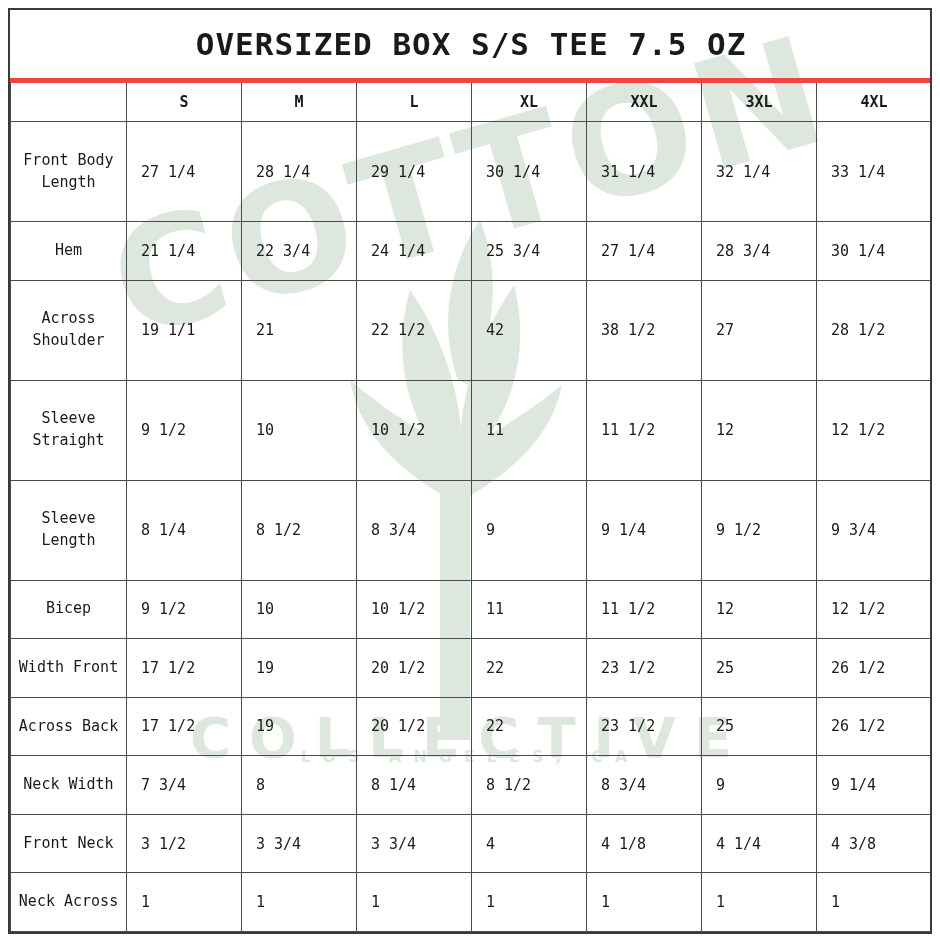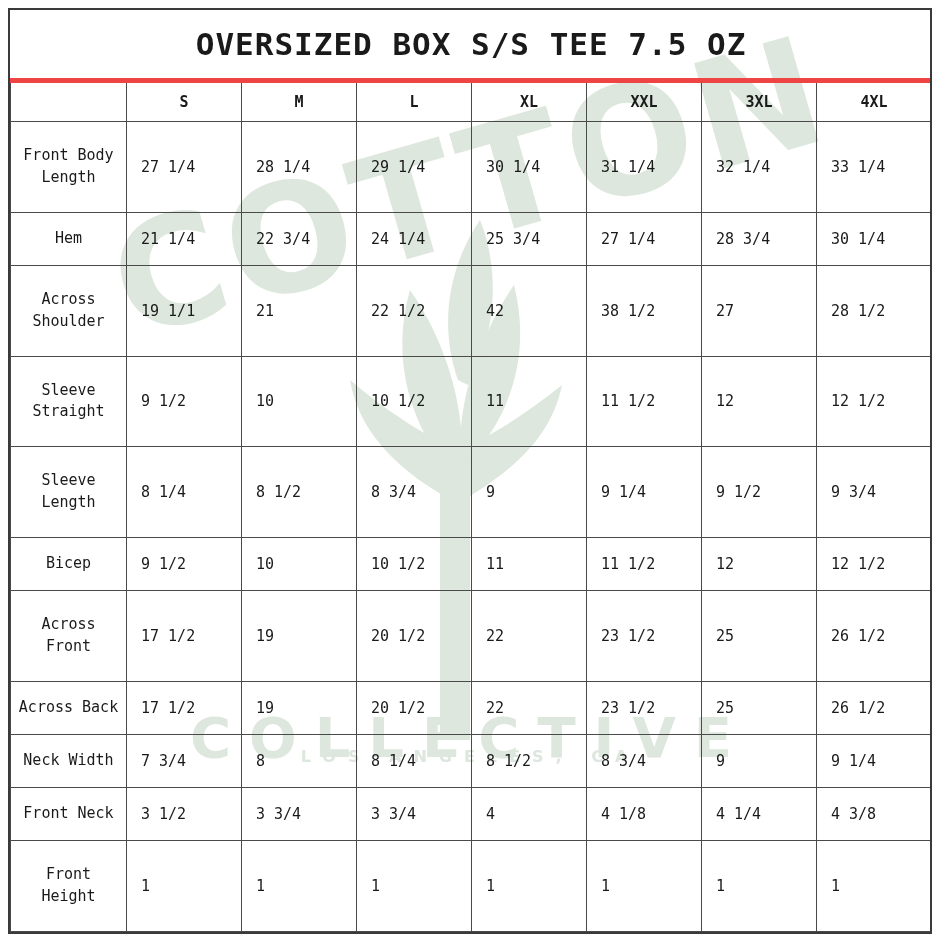--- a/index.html
+++ b/index.html
@@ -226,21 +226,21 @@
           <td class="row-label">Bicep</td>
           <td class="val">9 1/2</td>
           <td class="val">10</td>
           <td class="val">10 1/2</td>
           <td class="val">11</td>
           <td class="val">11 1/2</td>
           <td class="val">12</td>
           <td class="val">12 1/2</td>
         </tr>
         <tr>
-          <td class="row-label">Across Front</td>
+          <td class="row-label">Width Front</td>
           <td class="val">17 1/2</td>
           <td class="val">19</td>
           <td class="val">20 1/2</td>
           <td class="val">22</td>
           <td class="val">23 1/2</td>
           <td class="val">25</td>
           <td class="val">26 1/2</td>
         </tr>
         <tr>
           <td class="row-label">Across Back</td>
@@ -266,21 +266,21 @@
           <td class="row-label">Front Neck</td>
           <td class="val">3 1/2</td>
           <td class="val">3 3/4</td>
           <td class="val">3 3/4</td>
           <td class="val">4</td>
           <td class="val">4 1/8</td>
           <td class="val">4 1/4</td>
           <td class="val">4 3/8</td>
         </tr>
         <tr>
-          <td class="row-label">Front Height</td>
+          <td class="row-label">Neck Across</td>
           <td class="val">1</td>
           <td class="val">1</td>
           <td class="val">1</td>
           <td class="val">1</td>
           <td class="val">1</td>
           <td class="val">1</td>
           <td class="val">1</td>
         </tr>
       </tbody>
     </table>

